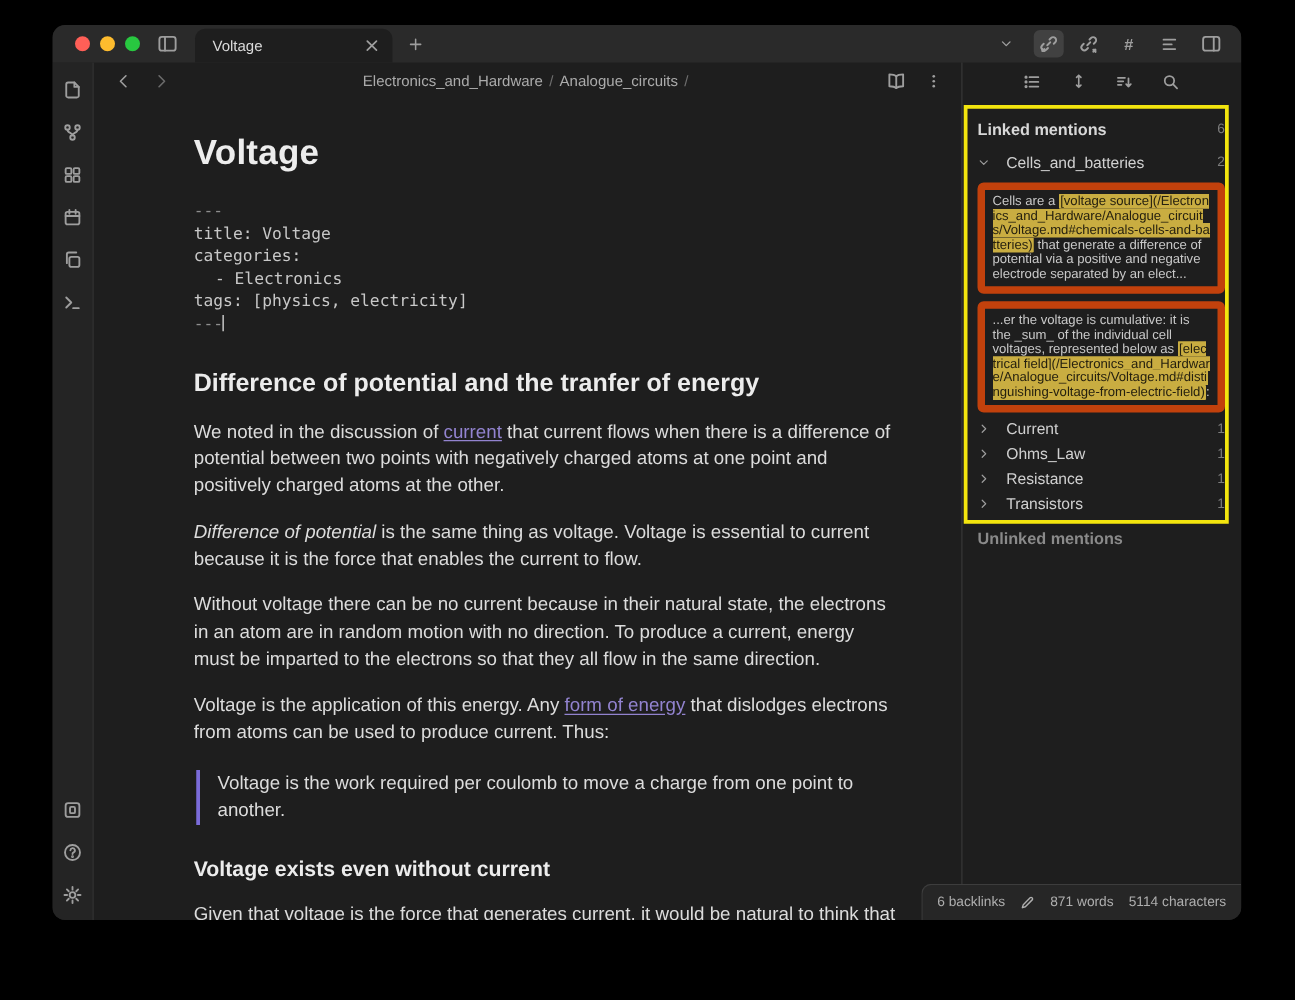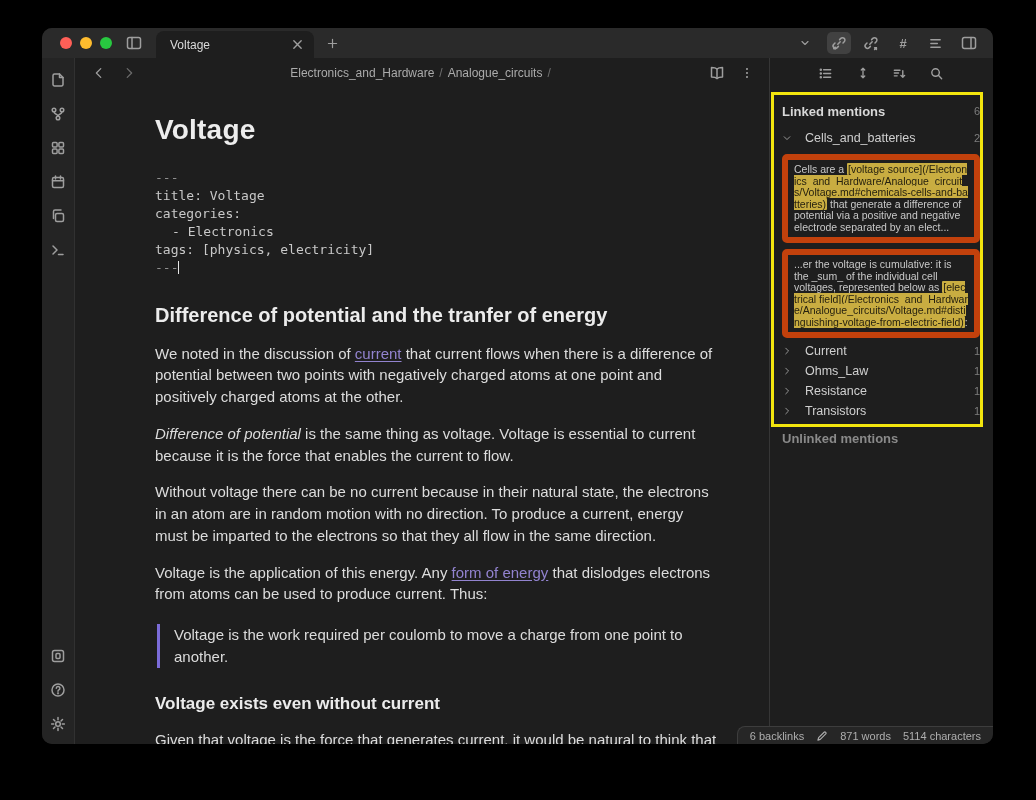--- a/index.html
+++ b/index.html
@@ -1,18 +1,18 @@
 <!DOCTYPE html>
 <html><head>
 <meta charset="utf-8">
 <style>
   * { margin:0; padding:0; box-sizing:border-box; }
   html,body { width:1036px; height:800px; background:#000; font-family:"Liberation Sans", sans-serif; overflow:hidden; }
 
-  .window { position:absolute; left:42px; top:28px; width:951px; height:716px;
+  .window { position:absolute; left:42px; top:20px; width:951px; height:716px;
     background:#1e1e1e; border-radius:10px; overflow:hidden; box-shadow:0 8px 30px rgba(0,0,0,.6); }
 
   
   .titlebar { height:30px; background:#2a2a2a; display:flex; align-items:center; position:relative; }
   .traffic { display:flex; gap:8px; padding:0 10px 0 18px; }
   .tl { width:12px; height:12px; border-radius:50%; display:inline-block; }
   .tl.red { background:#ff5f57; } .tl.yellow { background:#febc2e; } .tl.green { background:#28c840; }
   .icon-btn { display:inline-flex; align-items:center; justify-content:center; width:24px; height:22px; border-radius:5px; color:#9e9e9e; flex:none; cursor:default; }
   .icon-btn.active { background:#414141; }
   .ic { display:block; stroke:#9e9e9e; fill:none; stroke-width:1.5; stroke-linecap:round; stroke-linejoin:round; }
@@ -62,21 +62,21 @@
   .group-row { display:flex; align-items:center; height:20px; margin-top:8px; gap:13px; }
   .group-name { font-size:12.5px; color:#d0d0d0; flex:1; }
   .result-card { border:6px solid #c2410c; border-radius:5px; padding:4px 6px; margin-top:6px;
     font-size:10.5px; line-height:11.5px; color:#c9c9c9; }
   .hl { background:#c9ad41; color:#26210f; word-break:break-all; border-radius:1px; padding:0 1px; }
   .collapsed-rows { margin-top:3px; }
   .collapsed-rows .group-row { margin-top:0; height:20px; }
   .unlinked { margin-top:10px; font-size:13px; font-weight:700; color:#8a8a8a; }
 
   
-  .status-bar { position:absolute; right:0; bottom:0; height:18px; background:#262626; border:1px solid #3d3d3d; border-right:none; border-bottom:none;
+  .status-bar { position:absolute; right:0; bottom:0; height:29px; background:#262626; border:1px solid #3d3d3d; border-right:none; border-bottom:none;
     border-radius:8px 0 9px 0; display:flex; align-items:center; gap:12px; padding:0 12px; font-size:11px; color:#aeaeae; z-index:8; }
   .sb-item { display:flex; align-items:center; gap:4px; }
 </style>
 </head>
 <body>
 
 <div class="window">
 
   <div class="titlebar">
     <div class="traffic">

